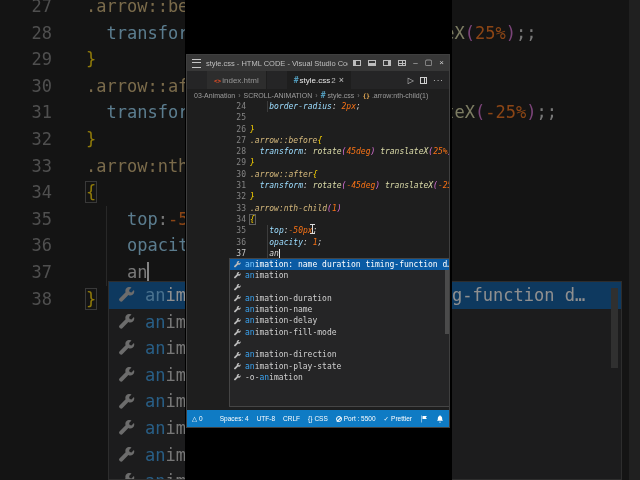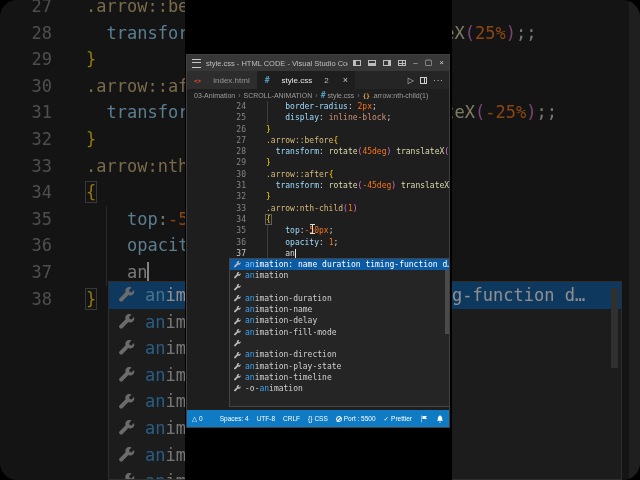--- a/index.html
+++ b/index.html
@@ -1,17 +1,17 @@
 <!DOCTYPE html>
 <html><head>
 <meta charset="utf-8">
 <style>
   html,body{margin:0;padding:0;background:#000;}
   .stage{position:relative;width:640px;height:480px;background:#000;overflow:hidden;
-         font-family:"Liberation Sans",sans-serif;border-radius:17px;-webkit-font-smoothing:antialiased;}
+         font-family:"Liberation Sans",sans-serif;-webkit-font-smoothing:antialiased;}
 
   
   .bg-layer{position:absolute;inset:0;background:#141414;}
   .bg-dim{position:absolute;inset:0;opacity:.52;}
   .bg-code{position:absolute;left:0;top:-7px;width:100%;}
   .bg-code .cl{display:flex;height:26.6px;font:17px/26.6px "DejaVu Sans Mono",monospace;white-space:pre;}
   .bg-code .ln{width:52px;text-align:right;color:#858585;flex:none;}
   .bg-code .lt{padding-left:34px;position:relative;}
   .bg-code .lt.guide::before{content:"";position:absolute;left:54px;top:0;bottom:0;width:1px;background:#3c3c3c;}
   .bg-code .cursor{display:inline-block;width:2px;height:19px;background:#eaeaea;vertical-align:-3px;}
@@ -38,21 +38,21 @@
   .wctrls{margin-left:auto;display:flex;align-items:center;gap:7px;}
   .wicon{width:8px;height:6px;border:1px solid #bdbdbd;position:relative;display:inline-block;box-sizing:border-box;}
   .wicon.l::before{content:"";position:absolute;left:0;top:0;bottom:0;width:2px;background:#bdbdbd;}
   .wicon.b::before{content:"";position:absolute;left:0;right:0;bottom:0;height:2px;background:#bdbdbd;}
   .wicon.r::before{content:"";position:absolute;right:0;top:0;bottom:0;width:2px;background:#bdbdbd;}
   .wicon.g::before{content:"";position:absolute;left:3px;top:0;bottom:0;width:1px;background:#bdbdbd;}
   .wicon.g::after{content:"";position:absolute;left:0;right:0;top:2px;height:1px;background:#bdbdbd;}
   .wglyph{font-size:8px;color:#cfcfcf;line-height:16px;}
 
   .tabbar{height:18px;background:#252526;display:flex;position:relative;}
-  .tab{display:flex;align-items:center;gap:12px;padding:0 7px;font-size:8px;height:100%;box-sizing:border-box;}
+  .tab{display:flex;align-items:center;gap:1px;padding:0 7px;font-size:8px;height:100%;box-sizing:border-box;margin-left:20px;}
   .tab.inactive{background:#2d2d2d;color:#969696;border-right:1px solid #1e1e1e;}
   .tab.active{background:#1e1e1e;color:#e7e7e7;}
   .tab .badge{color:#bdbdbd;}
   .tab .close{color:#c5c5c5;font-size:9px;margin-left:2px;}
   .fico-html{color:#e44d26;font:bold 6px "DejaVu Sans Mono",monospace;}
   .fico-css{color:#519aba;font:bold 8px "DejaVu Sans Mono",monospace;}
   .fico-sym{color:#e8ab53;font:bold 6px "DejaVu Sans Mono",monospace;}
   .tab-actions{position:absolute;right:5px;top:0;height:100%;display:flex;align-items:center;gap:6px;color:#cfcfcf;}
   .run{font-size:8px;}
   .split{width:7px;height:7px;border:1px solid #cfcfcf;position:relative;box-sizing:border-box;}
@@ -61,21 +61,21 @@
 
   .breadcrumb{height:12px;background:#1e1e1e;display:flex;align-items:center;gap:3px;
               padding:0 7px;font-size:7px;color:#9d9d9d;white-space:nowrap;}
   .crumb{display:flex;align-items:center;gap:2px;}
   .bsep{color:#7a7a7a;}
 
   .editor{position:absolute;left:0;right:0;top:46px;bottom:17px;background:#1e1e1e;overflow:hidden;}
   .editor .cl{display:flex;height:11.3px;font:8px/11.3px "DejaVu Sans Mono",monospace;white-space:pre;}
   .editor .ln{width:19px;text-align:right;color:#858585;flex:none;padding-left:40px;}
   .editor .ln.act{color:#c6c6c6;}
-  .editor .lt{padding-left:20px;position:relative;}
+  .editor .lt{padding-left:4px;position:relative;font-style:italic;}
   .editor .lt.guide::before{content:"";position:absolute;left:21px;top:0;bottom:0;width:1px;background:#3c3c3c;}
   .editor .cursor{display:inline-block;width:1px;height:9px;background:#eaeaea;vertical-align:-2px;}
 
   .tk-prop{color:#9cdcfe}.tk-num{color:#f97316}.tk-str{color:#ce9178}.tk-fn{color:#dcdcaa}
   .tk-sel{color:#d7ba7d}.tk-punc{color:#d4d4d4}.tk-ws{color:#d4d4d4}
   .tk-brace{color:#ffd700}.tk-paren{color:#da70d6}
   .tk-bracem{color:#ffd700;outline:1px solid rgba(150,150,150,.55);}
 
   .suggest{position:absolute;left:42px;top:203px;width:222px;height:149px;background:#252526;
            border:1px solid #454545;box-sizing:border-box;overflow:hidden;z-index:5;}
@@ -204,21 +204,21 @@
         <span class="bsep">›</span>
         <span class="crumb">
           <span class="fico-sym">{}</span>
           <span>.arrow:nth-child(1)</span>
         </span>
       </div>
 
       <div class="editor">
         <div>
             <div class="cl"><div class="ln">24</div><div class="lt guide"><span class="tk-ws">    </span><span class="tk-prop">border-radius</span><span class="tk-punc">: </span><span class="tk-num">2px</span><span class="tk-punc">;</span></div></div>
-            <div class="cl"><div class="ln">25</div><div class="lt guide"><span class="tk-ws">    </span><span class="tk-prop">display</span><span class="tk-punc">: </span><span class="tk-str">inline-block</span><span class="tk-punc">;</span></div></div>
+            <div class="cl"><div class="ln">25</div></div>
             <div class="cl"><div class="ln">26</div><div class="lt"><span class="tk-brace">}</span></div></div>
             <div class="cl"><div class="ln">27</div><div class="lt"><span class="tk-sel">.arrow::before</span><span class="tk-brace">{</span></div></div>
             <div class="cl"><div class="ln">28</div><div class="lt"><span class="tk-ws">  </span><span class="tk-prop">transform</span><span class="tk-punc">: </span><span class="tk-fn">rotate</span><span class="tk-paren">(</span><span class="tk-num">45deg</span><span class="tk-paren">)</span><span class="tk-ws"> </span><span class="tk-fn">translateX</span><span class="tk-paren">(</span><span class="tk-num">25%</span><span class="tk-paren">)</span><span class="tk-punc">;;</span></div></div>
             <div class="cl"><div class="ln">29</div><div class="lt"><span class="tk-brace">}</span></div></div>
             <div class="cl"><div class="ln">30</div><div class="lt"><span class="tk-sel">.arrow::after</span><span class="tk-brace">{</span></div></div>
             <div class="cl"><div class="ln">31</div><div class="lt"><span class="tk-ws">  </span><span class="tk-prop">transform</span><span class="tk-punc">: </span><span class="tk-fn">rotate</span><span class="tk-paren">(</span><span class="tk-num">-45deg</span><span class="tk-paren">)</span><span class="tk-ws"> </span><span class="tk-fn">translateX</span><span class="tk-paren">(</span><span class="tk-num">-25%</span><span class="tk-paren">)</span><span class="tk-punc">;;</span></div></div>
             <div class="cl"><div class="ln">32</div><div class="lt"><span class="tk-brace">}</span></div></div>
             <div class="cl"><div class="ln">33</div><div class="lt"><span class="tk-sel">.arrow:nth-child</span><span class="tk-paren">(</span><span class="tk-num">1</span><span class="tk-paren">)</span></div></div>
             <div class="cl"><div class="ln">34</div><div class="lt"><span class="tk-bracem">{</span></div></div>
             <div class="cl"><div class="ln">35</div><div class="lt guide"><span class="tk-ws">    </span><span class="tk-prop">top</span><span class="tk-punc">:</span><span class="tk-num">-50px</span><span class="tk-punc">;</span></div></div>
@@ -255,23 +255,20 @@
                 <path fill="currentColor" d="M14.9 3l-2.4 2.4-1.9-.5-.5-1.9L12.5.6a4 4 0 0 0-5.9 4.7L1 10.9a2 2 0 1 0 2.8 2.8l5.6-5.6A4 4 0 0 0 14.9 3z"></path>
               </svg></div>
             <div class="sg"><svg class="wr" viewBox="0 0 16 16">
                 <path fill="currentColor" d="M14.9 3l-2.4 2.4-1.9-.5-.5-1.9L12.5.6a4 4 0 0 0-5.9 4.7L1 10.9a2 2 0 1 0 2.8 2.8l5.6-5.6A4 4 0 0 0 14.9 3z"></path>
               </svg><span><span class="m">an</span><span class="post">imation-direction</span></span></div>
             <div class="sg"><svg class="wr" viewBox="0 0 16 16">
                 <path fill="currentColor" d="M14.9 3l-2.4 2.4-1.9-.5-.5-1.9L12.5.6a4 4 0 0 0-5.9 4.7L1 10.9a2 2 0 1 0 2.8 2.8l5.6-5.6A4 4 0 0 0 14.9 3z"></path>
               </svg><span><span class="m">an</span><span class="post">imation-play-state</span></span></div>
             <div class="sg"><svg class="wr" viewBox="0 0 16 16">
                 <path fill="currentColor" d="M14.9 3l-2.4 2.4-1.9-.5-.5-1.9L12.5.6a4 4 0 0 0-5.9 4.7L1 10.9a2 2 0 1 0 2.8 2.8l5.6-5.6A4 4 0 0 0 14.9 3z"></path>
-              </svg><span><span class="m">an</span><span class="post">imation-timeline</span></span></div>
-            <div class="sg"><svg class="wr" viewBox="0 0 16 16">
-                <path fill="currentColor" d="M14.9 3l-2.4 2.4-1.9-.5-.5-1.9L12.5.6a4 4 0 0 0-5.9 4.7L1 10.9a2 2 0 1 0 2.8 2.8l5.6-5.6A4 4 0 0 0 14.9 3z"></path>
               </svg><span><span class="pre">-o-</span><span class="m">an</span><span class="post">imation</span></span></div>
           </div>
         <div class="sg-sb"></div>
       </div>
 
       <div class="statusbar">
         <div class="sb-left">
             <span class="sbi">
               <span class="sbico">△</span>
               <span>0</span>

